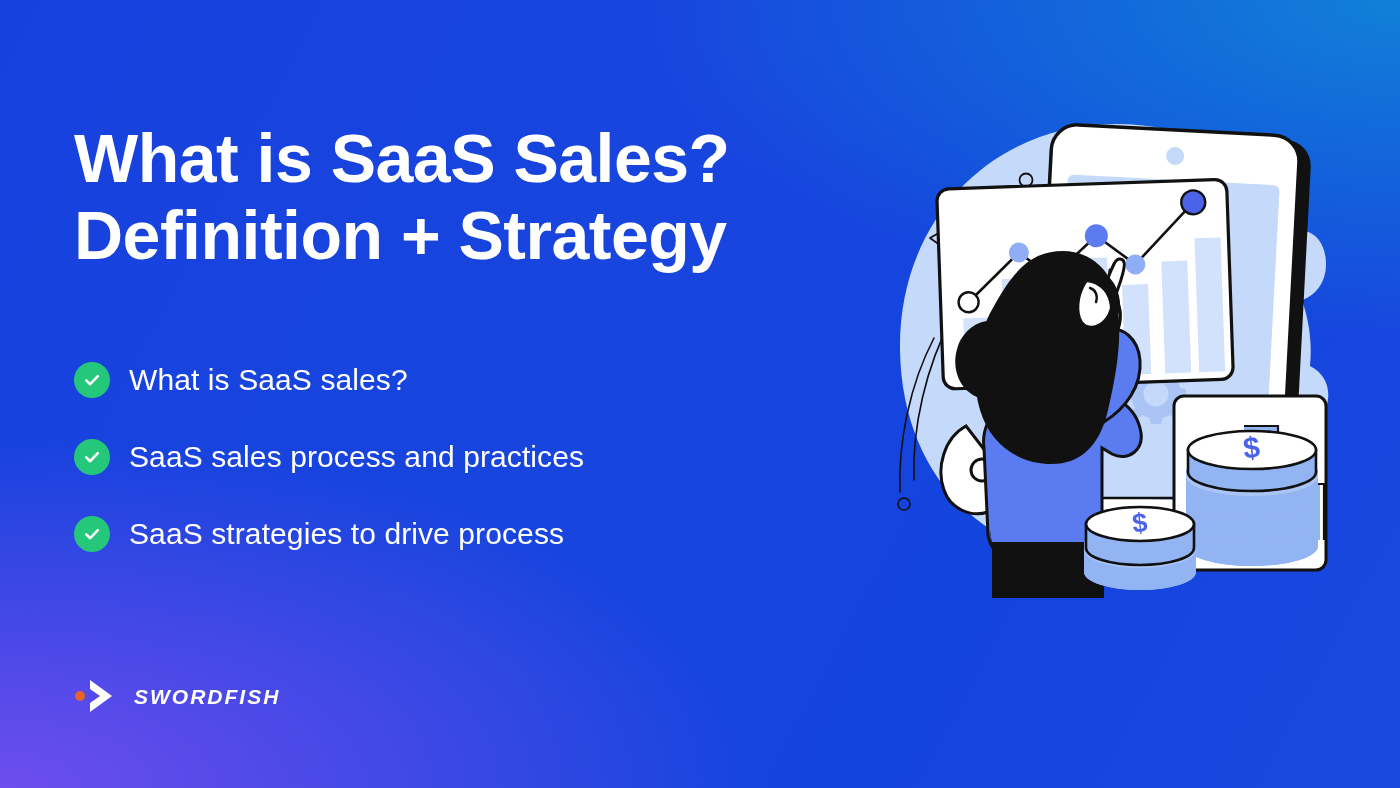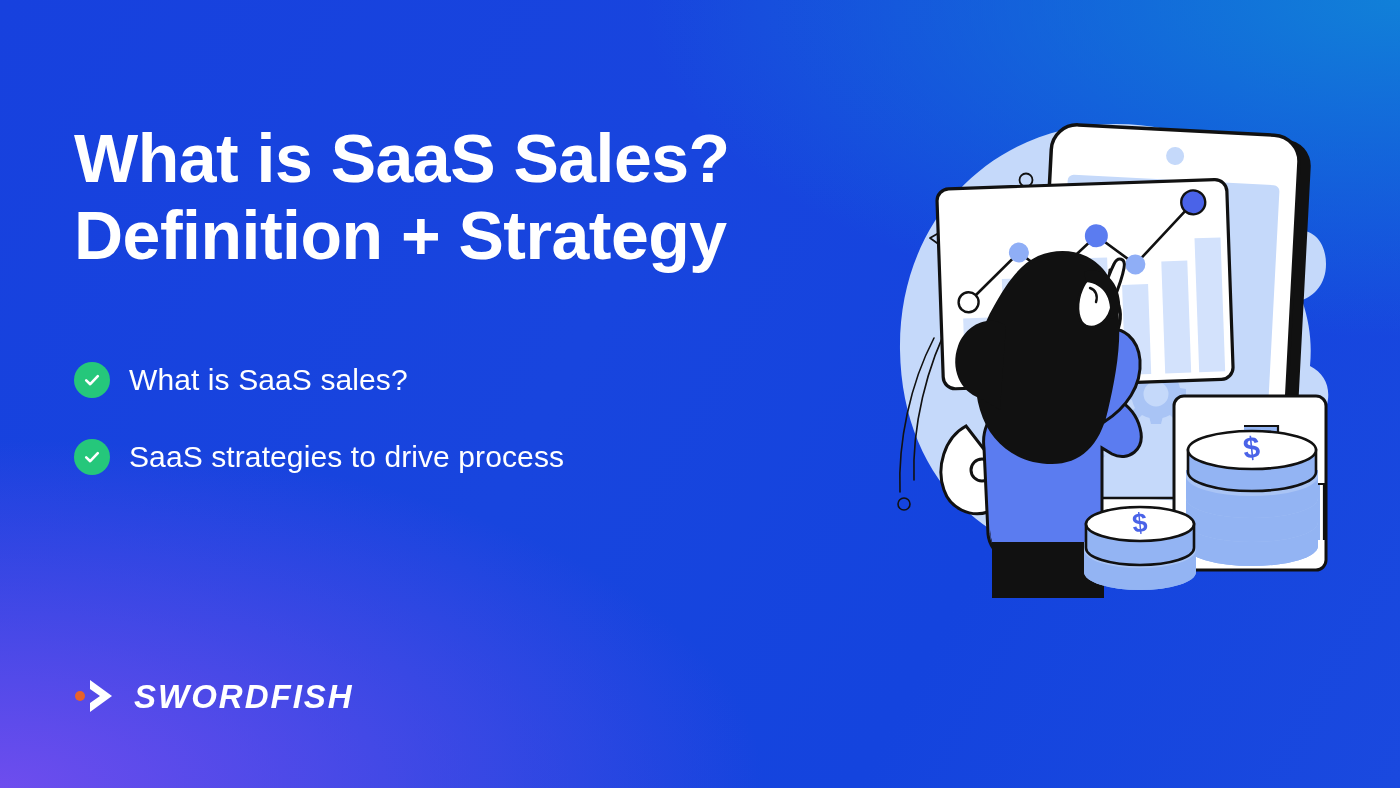--- a/index.html
+++ b/index.html
@@ -72,21 +72,21 @@
   
   #logo {
     position:absolute;
     left:72px; top:672px;
     display:flex;
     align-items:center;
   }
   #logo-mark { display:block; margin-right:14px; }
   #logo-text {
     color:#FFFFFF;
-    font-size:33px;
+    font-size:21px;
     font-weight:bold;
     font-style:italic;
     letter-spacing:2.0px;
     line-height:33px;
   }
 
   
   #illustration {
     position:absolute;
     left:840px; top:98px;
@@ -308,20 +308,28 @@
         </svg>
       </span>
       <span class="check-label">What is SaaS sales?</span>
     </li>
     <li class="check-item">
       <span class="check-icon">
         <svg width="20" height="20" viewBox="0 0 20 20">
           <path d="M4.2 10.4 L8.2 14.2 L15.8 6.2" fill="none" stroke="#FFFFFF" stroke-width="2.6" stroke-linecap="round" stroke-linejoin="round"></path>
         </svg>
       </span>
+      <span class="check-label">SaaS sales process and practices</span>
+    </li>
+    <li class="check-item">
+      <span class="check-icon">
+        <svg width="20" height="20" viewBox="0 0 20 20">
+          <path d="M4.2 10.4 L8.2 14.2 L15.8 6.2" fill="none" stroke="#FFFFFF" stroke-width="2.6" stroke-linecap="round" stroke-linejoin="round"></path>
+        </svg>
+      </span>
       <span class="check-label">SaaS strategies to drive process</span>
     </li>
   </ul>
 
   <div id="logo">
     <svg id="logo-mark" width="48" height="48" viewBox="0 0 48 48">
       <circle cx="8" cy="24" r="5" fill="#E8622A"></circle>
       <path d="M 18 8 L 40 24 L 18 40 L 18 31 L 28 24 L 18 17 Z" fill="#FFFFFF"></path>
     </svg>
     <span id="logo-text">SWORDFISH</span>

